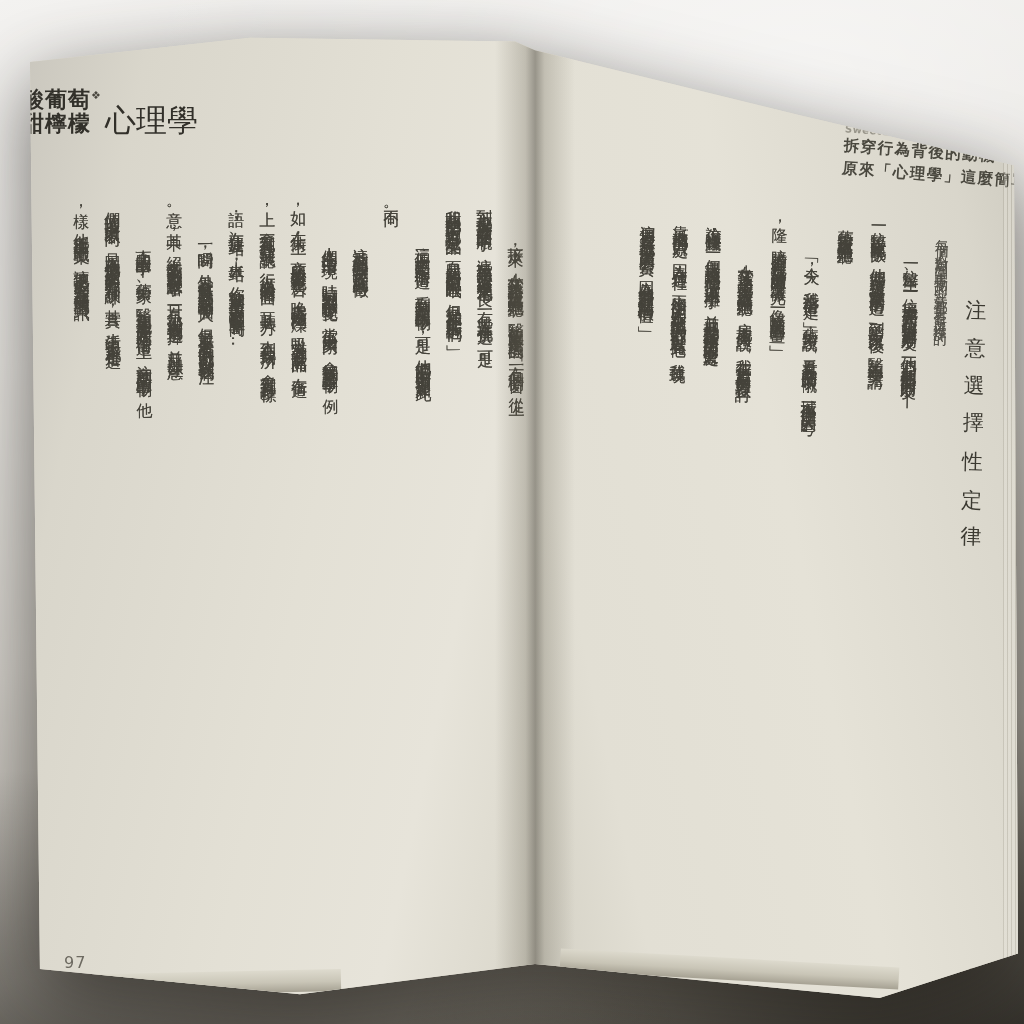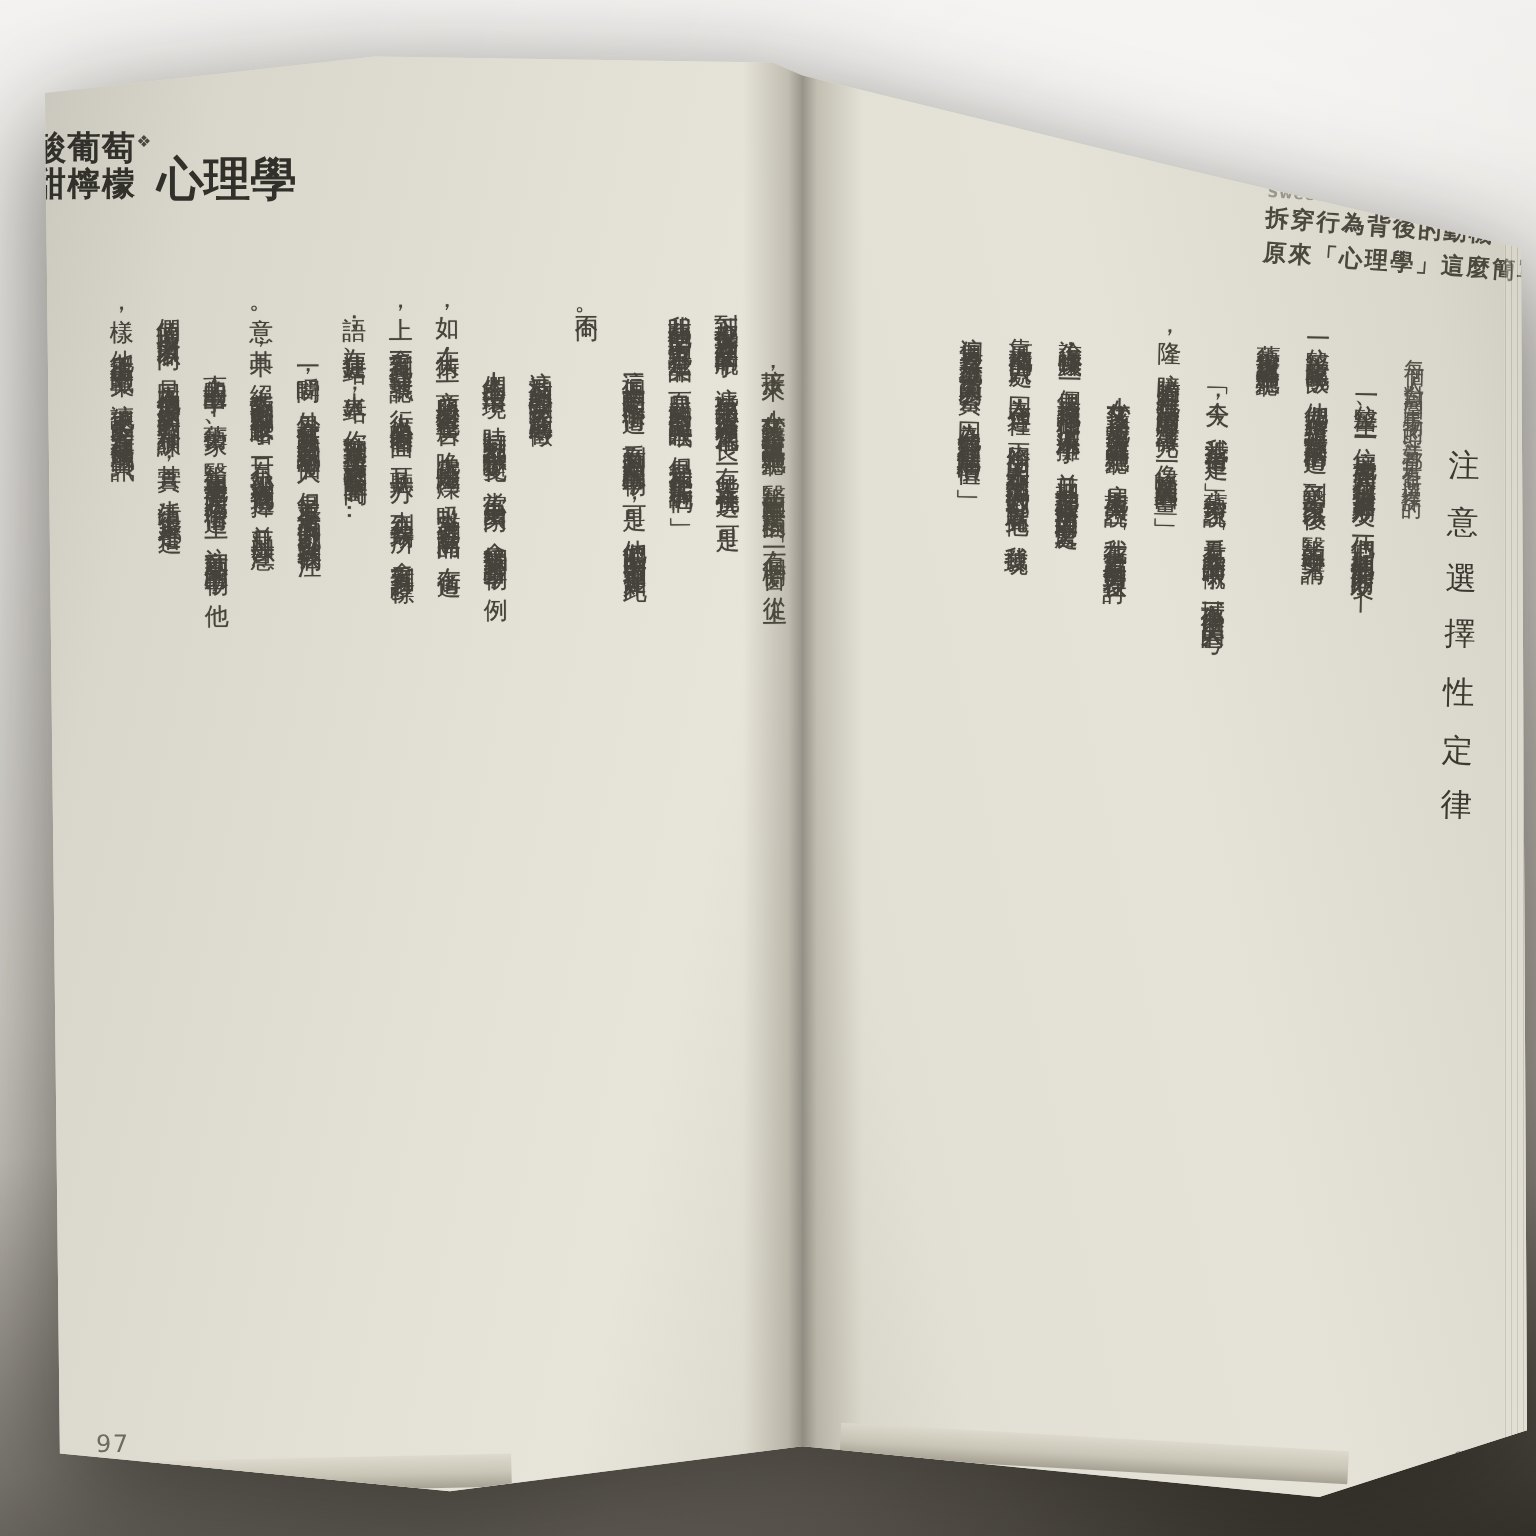--- a/index.html
+++ b/index.html
@@ -40,21 +40,21 @@
   .left-cols{top:170px;left:38px;height:756px;transform:rotate(-0.4deg);transform-origin:top left;}
   .col-title{font-family:"DejaVu Serif",serif;font-size:21px;letter-spacing:38px;
     padding-top:62px;height:calc(100% - 62px);color:#3b3931;margin-left:30px;text-shadow:none;}
   .col-epi{font-family:"DejaVu Serif",serif;font-size:13.5px;letter-spacing:5.5px;
     padding-top:10px;height:calc(100% - 10px);color:#54524a;margin-left:26px;}
 
   
   .logo{position:absolute;left:0;top:58px;display:flex;align-items:flex-end;color:#32302a;}
   .logo-small{font-weight:bold;font-size:22px;line-height:1.1;letter-spacing:1px;}
   .logo-mark{font-size:11px;vertical-align:super;color:#4a473f;}
-  .logo-big{font-size:31px;font-weight:bold;margin-left:3px;line-height:1;}
+  .logo-big{font-size:31px;font-weight:normal;margin-left:3px;line-height:1;}
 
   
   .rheader{position:absolute;right:-12px;top:100px;transform:rotate(4.2deg);white-space:nowrap;}
   .brand{font-size:10px;font-weight:bold;color:#99968b;letter-spacing:.5px;}
   .tagline{font-size:15.5px;font-weight:bold;color:#4a483f;letter-spacing:1.5px;line-height:1.5;}
   .mascot{font-size:10px;color:#8d8a7f;margin-left:3px;}
 
   .pagenum{position:absolute;font-size:16px;color:#6d6a61;letter-spacing:1px;}
   .pn-left{left:42px;bottom:26px;}
   .pn-right{right:28px;bottom:14px;transform:rotate(3deg);}

